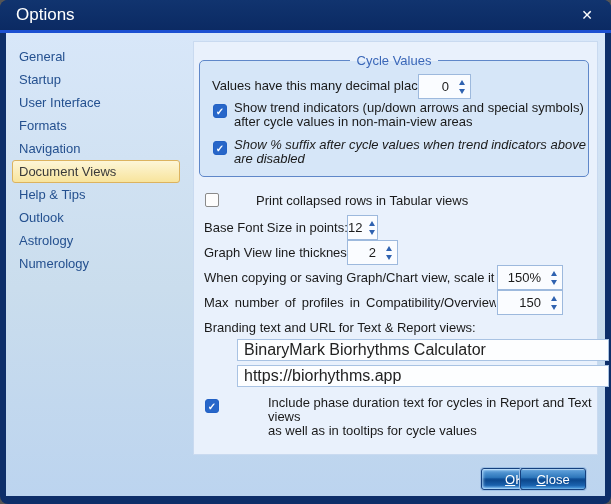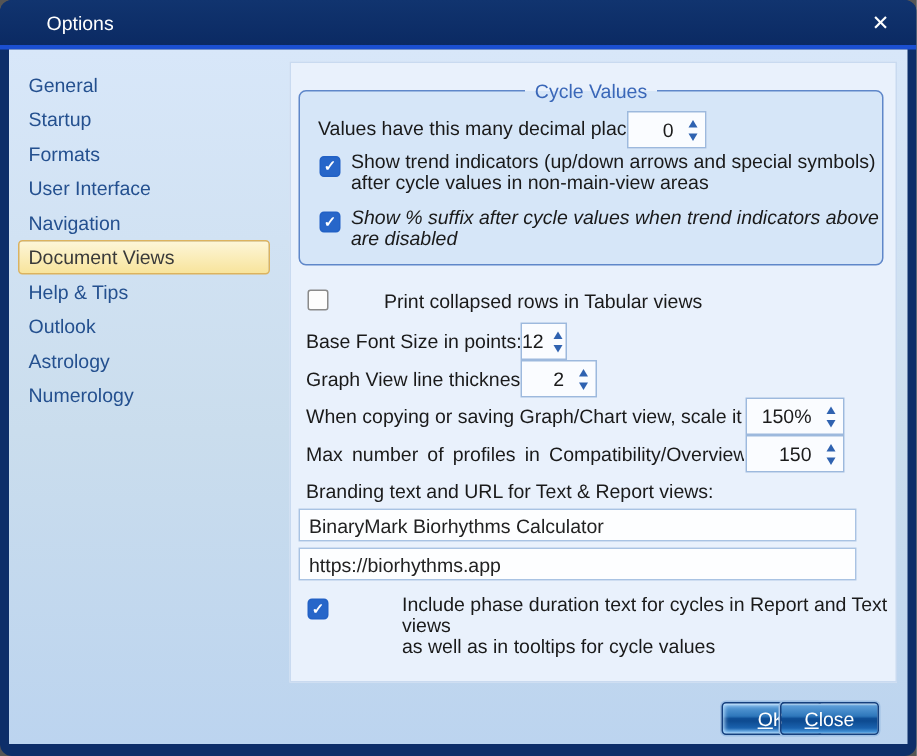--- a/index.html
+++ b/index.html
@@ -8,21 +8,21 @@
     position:relative; width:611px; height:504px;
     background:#0d2e69; border-radius:8px; overflow:hidden;
     font-family:"Liberation Sans", sans-serif; font-size:13px;
   }
   
   .titlebar {
     position:absolute; top:0; left:0; right:0; height:30px;
     background:linear-gradient(180deg,#11346f,#0b2a63);
     display:flex; align-items:center;
   }
-  .titlebar-title { color:#ffffff; margin-left:31px; font-size:13px; }
+  .titlebar-title { color:#ffffff; margin-left:16px; font-size:17px; }
   .titlebar-close {
     position:absolute; right:2px; top:0; width:44px; height:30px;
     display:flex; align-items:center; justify-content:center;
     color:#ffffff; font-size:14px; cursor:pointer;
   }
   .accent-line {
     position:absolute; top:30px; left:0; right:0; height:3px;
     background:#1b4fd1;
   }
   
@@ -75,22 +75,22 @@
   
   .cb {
     position:absolute; width:14px; height:14px; cursor:pointer;
     display:flex; align-items:center; justify-content:center;
   }
   .cb.checked { background:#2766c9; border:1px solid #2261c5; border-radius:3px; color:#fff; font-size:10px; font-weight:bold; }
   .cb.unchecked { background:#fdfdfd; border:1px solid #8a8a8a; border-radius:2px; }
   
   .txt {
     position:absolute; height:22px; background:#fdfeff; border:1px solid #a9c3e3;
-    font-family:"Liberation Sans", sans-serif; font-size:13px; color:#222;
-    padding:0 6px; outline:none;
+    font-family:"Liberation Sans", sans-serif; font-size:16px; color:#222;
+    padding:0 6px; outline:none;margin-left:38px;
   }
   
   .aero-btn {
     position:absolute; width:67px; height:22px; cursor:pointer;
     border:1px solid #15407e; border-radius:3px;
     background:linear-gradient(180deg,#cfe6f8 0%,#5b9dd8 8%,#2e77bb 42%,#0f4f97 50%,#0d4a90 58%,#1a62ae 82%,#4593d8 95%,#8ec4ec 100%);
     box-shadow:0 0 0 1px #9dbfe4;
     color:#ffffff; font-family:"Liberation Sans", sans-serif; font-size:13px;
     display:flex; align-items:center; justify-content:center;
   }
@@ -109,22 +109,22 @@
     <span class="titlebar-title">Options</span>
     <span class="titlebar-close">✕</span>
   </div>
   <div class="accent-line"></div>
 
   <div class="body">
 
     <div class="sidebar">
       <div class="side-item">General</div>
       <div class="side-item">Startup</div>
+      <div class="side-item">User Interface</div>
       <div class="side-item">Formats</div>
-      <div class="side-item">User Interface</div>
       <div class="side-item">Navigation</div>
       <div class="side-item selected">Document Views</div>
       <div class="side-item">Help &amp; Tips</div>
       <div class="side-item">Outlook</div>
       <div class="side-item">Astrology</div>
       <div class="side-item">Numerology</div>
     </div>
 
     <div class="panel">
 

